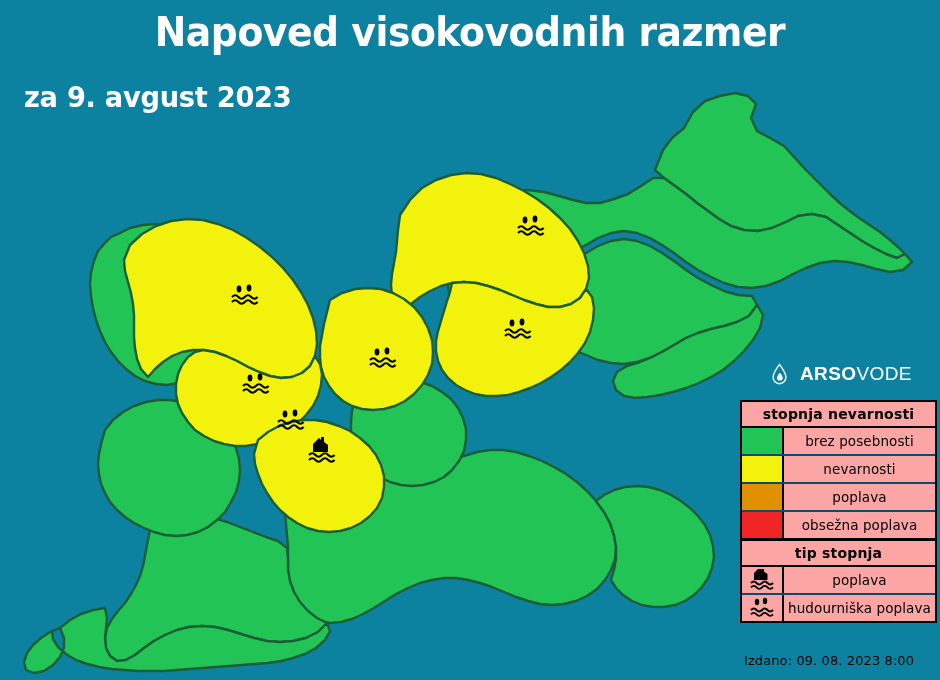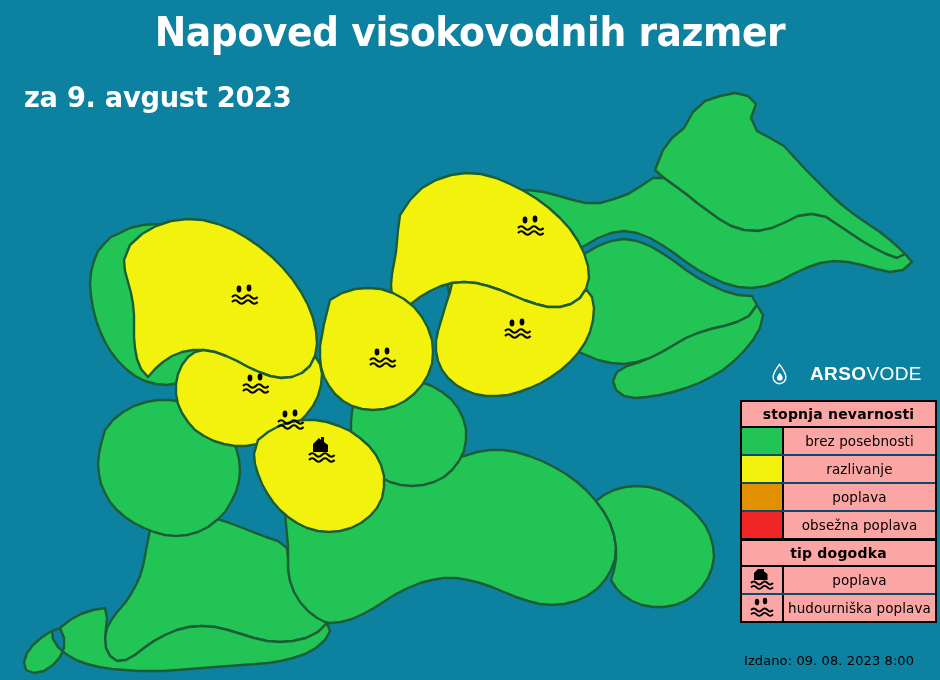--- a/index.html
+++ b/index.html
@@ -49,21 +49,21 @@
     transform-origin: left center;
     white-space: nowrap;
   }
   
   .brand {
     position: absolute;
     left: 770px;
     top: 363px;
     display: flex;
     align-items: flex-end;
-    gap: 21px;
+    gap: 11px;
     color: #ffffff;
   }
   .brand-drop { width: 19px; height: 22px; display: block; }
   .brand-text {
     font-family: "Liberation Sans", sans-serif;
     font-size: 19px;
     letter-spacing: 0.4px;
     white-space: nowrap;
   }
   .brand-text .b-strong { font-weight: bold; }
@@ -322,34 +322,34 @@
 
   <div class="legend" id="legend-danger">
     <div class="legend-title">stopnja nevarnosti</div>
 
     <div class="legend-row">
       <div class="legend-swatch" style="background:#22c455"></div>
       <div class="legend-label">brez posebnosti</div>
     </div>
     <div class="legend-row">
       <div class="legend-swatch" style="background:#f2f20d"></div>
-      <div class="legend-label">razlivanje</div>
+      <div class="legend-label">nevarnosti</div>
     </div>
     <div class="legend-row">
       <div class="legend-swatch" style="background:#e09000"></div>
       <div class="legend-label">poplava</div>
     </div>
     <div class="legend-row">
       <div class="legend-swatch" style="background:#f02525"></div>
       <div class="legend-label">obsežna poplava</div>
     </div>
   </div>
 
   <div class="legend" id="legend-type">
-    <div class="legend-title">tip dogodka</div>
+    <div class="legend-title">tip stopnja</div>
 
     <div class="legend-row">
       <div class="legend-iconcell">
         <svg width="30" height="22" viewBox="-15 -12 30 22">
           <path d="M-8,-1 L-8,-8 L-2.5,-13.5 L-0.5,-11.5 L-0.5,-14 L2,-14 L2,-9.5 L5.5,-7 L5.5,-1 Z" fill="#000"></path>
           <path d="M-11,2 q2.8,-3 5.5,0 t5.5,0 t5.5,0 t5.5,0" fill="none" stroke="#000" stroke-width="1.9"></path>
           <path d="M-11,6.4 q2.8,-3 5.5,0 t5.5,0 t5.5,0 t5.5,0" fill="none" stroke="#000" stroke-width="1.9"></path>
         </svg>
       </div>
       <div class="legend-label">poplava</div>

